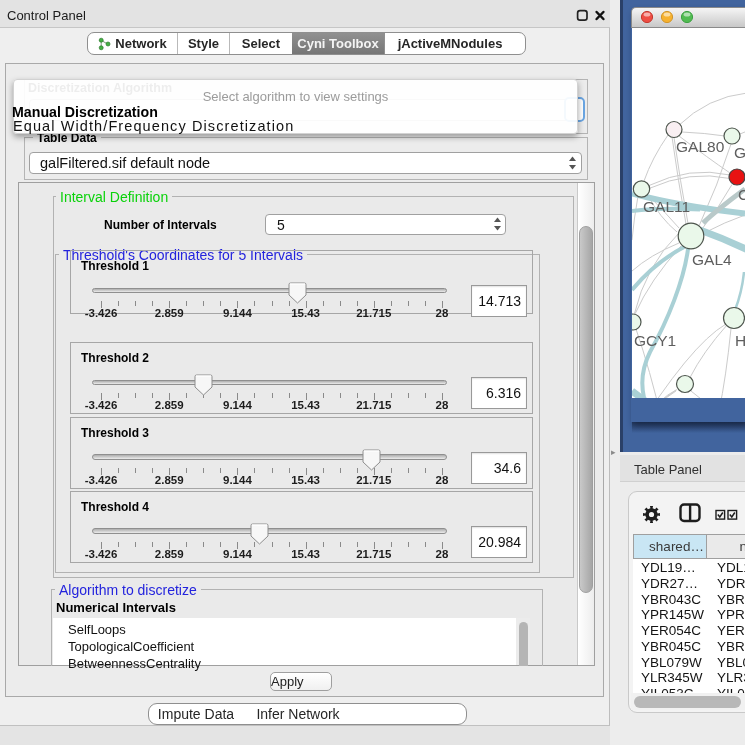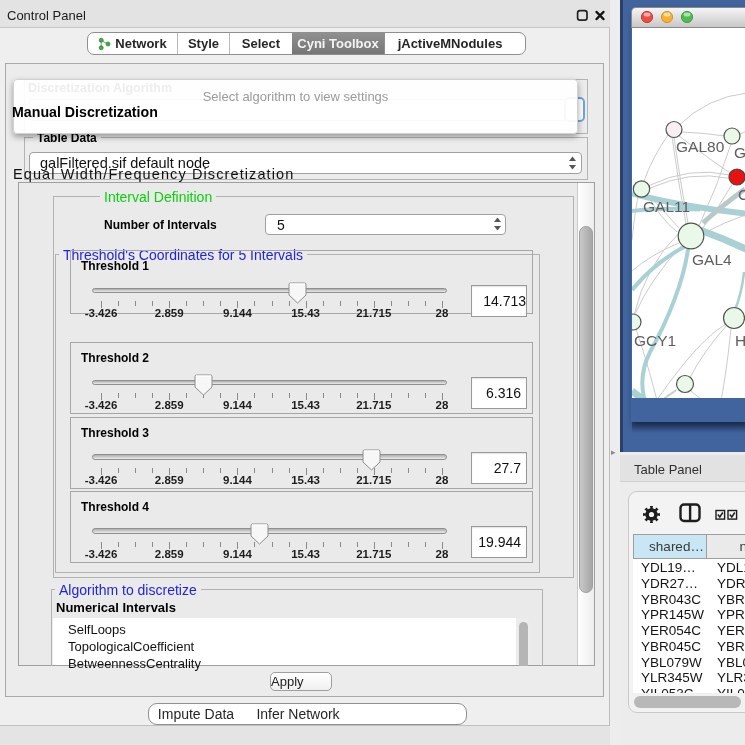--- a/index.html
+++ b/index.html
@@ -52,21 +52,21 @@
     <path d="M4.5,0.5 L8,5 L1,5 Z" fill="#555"></path>
       <path d="M4.5,13.5 L8,9 L1,9 Z" fill="#555"></path>
   </svg>
 
   <div class="abs" style="left:18px;top:182px;width:577px;height:484px;background:#eaeaea;border:1px solid #9f9f9f;box-sizing:border-box;"></div>
 
   <div class="abs" style="left:577px;top:183px;width:17px;height:482px;background:linear-gradient(to right,#ffffff,#ededed);border-left:1px solid #c9c9c9;box-sizing:border-box;"></div>
   <div class="abs" style="left:578.5px;top:226px;width:14px;height:367px;background:linear-gradient(to right,#c9c9c9,#a6a6a6);border:1px solid #9e9e9e;box-sizing:border-box;border-radius:7px;"></div>
 
   <div class="abs" style="left:53px;top:196px;width:521px;height:382px;border:1px solid #b2b2b2;box-sizing:border-box;"></div>
-  <div class="abs" style="left:56px;top:190px;font-size:14px;line-height:14px;color:#0ad20a;background:#eaeaea;padding:0 4px;margin-left:44px;">Interval Definition</div>
+  <div class="abs" style="left:56px;top:190px;font-size:14px;line-height:14px;color:#0ad20a;background:#eaeaea;padding:0 4px;">Interval Definition</div>
 
   <div class="abs bold" style="left:104px;top:218px;font-size:12px;color:#000;">Number of Intervals</div>
   <div class="abs" style="left:265px;top:214px;width:241px;height:21px;background:#fff;border:1px solid #a0a0a0;border-radius:4px;box-sizing:border-box;"></div>
   <div class="abs" style="left:277px;top:217px;font-size:14px;color:#111;">5</div>
   <svg class="abs" style="left:493px;top:217px;" width="9" height="14" viewBox="0 0 9 14">
     <path d="M4.5,0.5 L8,5 L1,5 Z" fill="#555"></path>
       <path d="M4.5,13.5 L8,9 L1,9 Z" fill="#555"></path>
   </svg>
 
   <div class="abs" style="left:55px;top:254px;width:485px;height:319px;border:1px solid #b2b2b2;box-sizing:border-box;"></div>
@@ -100,21 +100,21 @@
         <div class="abs bold" style="left:0.00px;top:56px;width:60px;text-align:center;font-size:11.5px;color:#1c1c1c;">-3.426</div>
         <div class="abs bold" style="left:68.20px;top:56px;width:60px;text-align:center;font-size:11.5px;color:#1c1c1c;">2.859</div>
         <div class="abs bold" style="left:136.40px;top:56px;width:60px;text-align:center;font-size:11.5px;color:#1c1c1c;">9.144</div>
         <div class="abs bold" style="left:204.60px;top:56px;width:60px;text-align:center;font-size:11.5px;color:#1c1c1c;">15.43</div>
         <div class="abs bold" style="left:272.80px;top:56px;width:60px;text-align:center;font-size:11.5px;color:#1c1c1c;">21.715</div>
         <div class="abs bold" style="left:341.00px;top:56px;width:60px;text-align:center;font-size:11.5px;color:#1c1c1c;">28</div>
         <svg class="abs" style="left:216.5px;top:31px;" width="19" height="22" viewBox="0 0 19 22">
      <path d="M2.5,1 L16.5,1 Q18,1 18,2.5 L18,13 L9.5,21 L1,13 L1,2.5 Q1,1 2.5,1 Z" fill="#f7f7f7" stroke="#8e8e8e" stroke-width="1"></path>
      <path d="M2,2 L17,2" stroke="#ffffff" stroke-width="1.2"></path>
         </svg>
-        <div class="abs" style="left:400px;top:34px;width:56px;height:32px;background:#fff;border:1px solid #999;box-sizing:border-box;box-shadow:inset 0 1px 1.5px rgba(0,0,0,0.12);font-size:14px;color:#111;text-align:right;line-height:30px;">14.713</div>
+        <div class="abs" style="left:400px;top:34px;width:56px;height:32px;background:#fff;border:1px solid #999;box-sizing:border-box;box-shadow:inset 0 1px 1.5px rgba(0,0,0,0.12);font-size:14px;color:#111;text-align:right;line-height:30px;padding-right:5px;">14.713</div>
       </div>
       <div class="abs" style="left:70px;top:342px;width:463px;height:72px;border:1px solid #a6a6a6;box-sizing:border-box;">
         <div class="abs bold" style="left:10px;top:8px;font-size:12px;color:#000;">Threshold 2</div>
         <div class="abs" style="left:21px;top:36.5px;width:355px;height:5.5px;background:linear-gradient(#adadad,#ececec);border:1px solid #8f8f8f;border-radius:3px;box-sizing:border-box;"></div>
         <div class="abs" style="left:30.00px;top:50px;width:1px;height:7px;background:#8a8a8a;"></div>
         <div class="abs" style="left:47.05px;top:50px;width:1px;height:5px;background:#8a8a8a;"></div>
         <div class="abs" style="left:64.10px;top:50px;width:1px;height:5px;background:#8a8a8a;"></div>
         <div class="abs" style="left:81.15px;top:50px;width:1px;height:5px;background:#8a8a8a;"></div>
         <div class="abs" style="left:98.20px;top:50px;width:1px;height:7px;background:#8a8a8a;"></div>
         <div class="abs" style="left:115.25px;top:50px;width:1px;height:5px;background:#8a8a8a;"></div>
@@ -172,21 +172,21 @@
         <div class="abs bold" style="left:0.00px;top:56px;width:60px;text-align:center;font-size:11.5px;color:#1c1c1c;">-3.426</div>
         <div class="abs bold" style="left:68.20px;top:56px;width:60px;text-align:center;font-size:11.5px;color:#1c1c1c;">2.859</div>
         <div class="abs bold" style="left:136.40px;top:56px;width:60px;text-align:center;font-size:11.5px;color:#1c1c1c;">9.144</div>
         <div class="abs bold" style="left:204.60px;top:56px;width:60px;text-align:center;font-size:11.5px;color:#1c1c1c;">15.43</div>
         <div class="abs bold" style="left:272.80px;top:56px;width:60px;text-align:center;font-size:11.5px;color:#1c1c1c;">21.715</div>
         <div class="abs bold" style="left:341.00px;top:56px;width:60px;text-align:center;font-size:11.5px;color:#1c1c1c;">28</div>
         <svg class="abs" style="left:290.5px;top:31px;" width="19" height="22" viewBox="0 0 19 22">
      <path d="M2.5,1 L16.5,1 Q18,1 18,2.5 L18,13 L9.5,21 L1,13 L1,2.5 Q1,1 2.5,1 Z" fill="#f7f7f7" stroke="#8e8e8e" stroke-width="1"></path>
      <path d="M2,2 L17,2" stroke="#ffffff" stroke-width="1.2"></path>
         </svg>
-        <div class="abs" style="left:400px;top:34px;width:56px;height:32px;background:#fff;border:1px solid #999;box-sizing:border-box;box-shadow:inset 0 1px 1.5px rgba(0,0,0,0.12);font-size:14px;color:#111;text-align:right;line-height:30px;padding-right:5px;">27.7</div>
+        <div class="abs" style="left:400px;top:34px;width:56px;height:32px;background:#fff;border:1px solid #999;box-sizing:border-box;box-shadow:inset 0 1px 1.5px rgba(0,0,0,0.12);font-size:14px;color:#111;text-align:right;line-height:30px;padding-right:5px;">34.6</div>
       </div>
       <div class="abs" style="left:70px;top:490.5px;width:463px;height:72px;border:1px solid #a6a6a6;box-sizing:border-box;">
         <div class="abs bold" style="left:10px;top:8px;font-size:12px;color:#000;">Threshold 4</div>
         <div class="abs" style="left:21px;top:36.5px;width:355px;height:5.5px;background:linear-gradient(#adadad,#ececec);border:1px solid #8f8f8f;border-radius:3px;box-sizing:border-box;"></div>
         <div class="abs" style="left:30.00px;top:50px;width:1px;height:7px;background:#8a8a8a;"></div>
         <div class="abs" style="left:47.05px;top:50px;width:1px;height:5px;background:#8a8a8a;"></div>
         <div class="abs" style="left:64.10px;top:50px;width:1px;height:5px;background:#8a8a8a;"></div>
         <div class="abs" style="left:81.15px;top:50px;width:1px;height:5px;background:#8a8a8a;"></div>
         <div class="abs" style="left:98.20px;top:50px;width:1px;height:7px;background:#8a8a8a;"></div>
         <div class="abs" style="left:115.25px;top:50px;width:1px;height:5px;background:#8a8a8a;"></div>
@@ -208,21 +208,21 @@
         <div class="abs bold" style="left:0.00px;top:56px;width:60px;text-align:center;font-size:11.5px;color:#1c1c1c;">-3.426</div>
         <div class="abs bold" style="left:68.20px;top:56px;width:60px;text-align:center;font-size:11.5px;color:#1c1c1c;">2.859</div>
         <div class="abs bold" style="left:136.40px;top:56px;width:60px;text-align:center;font-size:11.5px;color:#1c1c1c;">9.144</div>
         <div class="abs bold" style="left:204.60px;top:56px;width:60px;text-align:center;font-size:11.5px;color:#1c1c1c;">15.43</div>
         <div class="abs bold" style="left:272.80px;top:56px;width:60px;text-align:center;font-size:11.5px;color:#1c1c1c;">21.715</div>
         <div class="abs bold" style="left:341.00px;top:56px;width:60px;text-align:center;font-size:11.5px;color:#1c1c1c;">28</div>
         <svg class="abs" style="left:178.5px;top:31px;" width="19" height="22" viewBox="0 0 19 22">
      <path d="M2.5,1 L16.5,1 Q18,1 18,2.5 L18,13 L9.5,21 L1,13 L1,2.5 Q1,1 2.5,1 Z" fill="#f7f7f7" stroke="#8e8e8e" stroke-width="1"></path>
      <path d="M2,2 L17,2" stroke="#ffffff" stroke-width="1.2"></path>
         </svg>
-        <div class="abs" style="left:400px;top:34px;width:56px;height:32px;background:#fff;border:1px solid #999;box-sizing:border-box;box-shadow:inset 0 1px 1.5px rgba(0,0,0,0.12);font-size:14px;color:#111;text-align:right;line-height:30px;padding-right:5px;">19.944</div>
+        <div class="abs" style="left:400px;top:34px;width:56px;height:32px;background:#fff;border:1px solid #999;box-sizing:border-box;box-shadow:inset 0 1px 1.5px rgba(0,0,0,0.12);font-size:14px;color:#111;text-align:right;line-height:30px;padding-right:5px;">20.984</div>
       </div>
     </div>
 
   <div class="abs" style="left:51px;top:589px;width:492px;height:77px;border:1px solid #b2b2b2;border-bottom:none;box-sizing:border-box;"></div>
   <div class="abs" style="left:55px;top:583px;font-size:14px;line-height:14px;color:#2323dd;background:#eaeaea;padding:0 4px;">Algorithm to discretize</div>
   <div class="abs bold" style="left:56px;top:600px;font-size:13px;color:#000;">Numerical Intervals</div>
   <div class="abs" style="left:53px;top:618px;width:463px;height:47px;background:#fff;"></div>
   <div class="abs" style="left:68px;top:621px;font-size:13px;color:#111;line-height:17px;">SelfLoops<br>TopologicalCoefficient<br>BetweennessCentrality</div>
   <div class="abs" style="left:516px;top:618px;width:14px;height:47px;background:#ececec;"></div>
   <div class="abs" style="left:519px;top:622px;width:9px;height:44px;background:#b5b5b5;border-radius:4.5px 4.5px 0 0;"></div>
@@ -230,21 +230,21 @@
   <div class="abs" style="left:270px;top:672px;width:62px;height:19px;background:linear-gradient(#ffffff,#f0f0f0);border:1px solid #9f9f9f;border-radius:5px;box-sizing:border-box;text-align:left;font-size:13px;color:#222;line-height:17px;">Apply</div>
 
   <div class="abs" style="left:148px;top:703px;width:319px;height:22px;background:#fff;border:1px solid #8f8f8f;border-radius:9px;box-sizing:border-box;overflow:hidden;display:flex;font-size:14px;color:#262626;">
     <div style="width:94px;display:flex;align-items:center;justify-content:center;">Impute Data</div>
     <div style="width:110px;display:flex;align-items:center;justify-content:center;">Infer Network</div>
   </div>
 
   <div class="abs" style="left:13px;top:79px;width:565px;height:55px;background:rgba(255,255,255,0.93);border:1px solid #d2d2d2;border-radius:4px;box-sizing:border-box;box-shadow:0 3px 6px rgba(0,0,0,0.35);"></div>
   <div class="abs" style="left:13px;top:89px;width:565px;text-align:center;font-size:13px;color:#9b9b9b;">Select algorithm to view settings</div>
   <div class="abs bold" style="left:12px;top:104px;font-size:14.2px;color:#000;">Manual Discretization</div>
-  <div class="abs" style="left:13px;top:118px;font-size:14.5px;letter-spacing:1.1px;color:#111;margin-top:48px;">Equal Width/Frequency Discretization</div>
+  <div class="abs" style="left:13px;top:118px;font-size:14.5px;letter-spacing:1.1px;color:#111;">Equal Width/Frequency Discretization</div>
 
   <div class="abs" style="left:610px;top:0;width:10px;height:745px;background:#ededed;"></div>
   <div class="abs" style="left:611px;top:447px;font-size:9px;color:#8a8a8a;">▸</div>
 
   <div class="abs" style="left:620px;top:0;width:125px;height:452px;background:#41649e;border-left:3px solid #2a4068;box-sizing:border-box;"></div>
 
   <div class="abs" style="left:631px;top:7px;width:114px;height:415px;border-radius:5px 0 0 0;box-shadow:2px 4px 6px rgba(10,20,40,0.45);"></div>
   <div class="abs" style="left:631px;top:7px;width:114px;height:21px;background:linear-gradient(#f5f5f5,#c8c8c8);border:1px solid #8a8a8a;border-right:none;border-radius:5px 0 0 0;box-sizing:border-box;"></div>
   <svg class="abs" style="left:638px;top:10px;" width="60" height="14" viewBox="0 0 60 14">
     <circle cx="9" cy="7" r="5.6" fill="#ee4d43" stroke="#c3392f" stroke-width="1"></circle>

